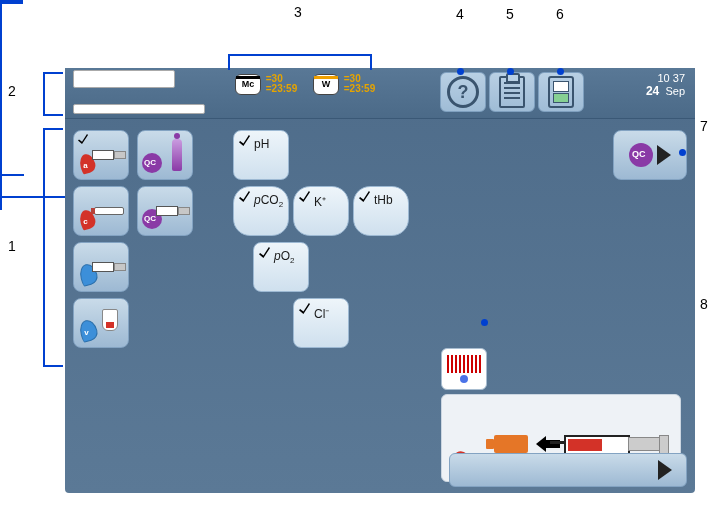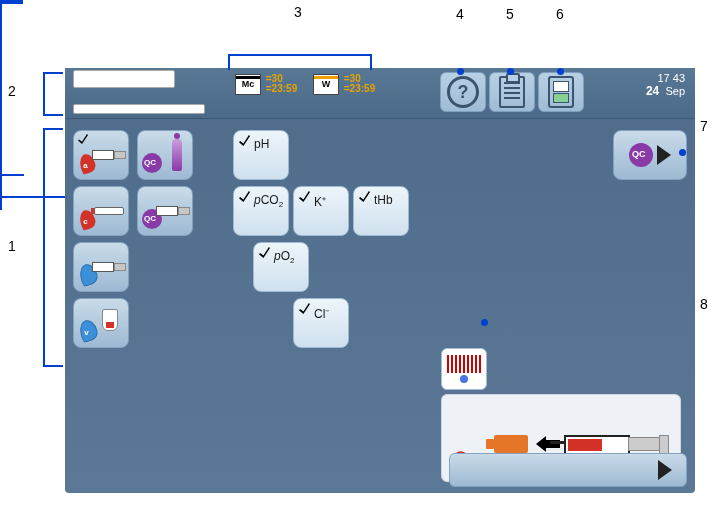--- a/index.html
+++ b/index.html
@@ -8,21 +8,21 @@
        background:linear-gradient(to bottom,#4e6c8a 0%,#5b7996 100%);
        border-radius:4px;}
   .topbar{position:relative;height:50px;background:linear-gradient(to bottom,#597896,#4b6a88);
           border-bottom:1px solid #3a5876;}
   .whitebox{position:absolute;background:#fff;border:1px solid #aaa;border-radius:2px;}
   .wb1{left:8px;top:2px;width:100px;height:16px;}
   .wb2{left:8px;top:36px;width:130px;height:8px;}
   .mc-block{position:absolute;top:6px;font-size:10px;font-weight:bold;}
   .mc-block.a{left:170px;}
   .mc-block.b{left:248px;}
-  .mc-icon{display:inline-block;width:24px;height:18px;background:#fff;border:1px solid #444;border-radius:0;
+  .mc-icon{display:inline-block;width:24px;height:18px;background:#fff;border:1px solid #444;border-radius:6px;
            vertical-align:top;margin-right:2px;text-align:center;font-size:9px;line-height:9px;padding-top:1px;color:#000;}
   .mc-icon .bar{display:block;background:#000;height:3px;margin-bottom:1px;}
   .mc-icon .bar.o{background:#f0a000;}
   .mc-lines{display:inline-block;vertical-align:top;line-height:10px;}
   .mc-lines .ln{color:#e6a400;}
   .hb{position:absolute;top:4px;width:44px;height:38px;border:1px solid #7fa0bf;border-radius:6px;
       background:linear-gradient(to bottom,#b9d0e4,#9fbcd6);display:flex;align-items:center;justify-content:center;}
   .hb.help{left:375px;}
   .hb.clip{left:424px;}
   .hb.stat{left:473px;}
@@ -46,21 +46,21 @@
   .tile::after{content:"";position:absolute;left:5px;top:4px;width:11px;height:11px;background:#000;
                clip-path:polygon(10% 55%,0 65%,40% 100%,100% 10%,90% 0,40% 78%);}
   .tlabel{position:absolute;left:20px;top:6px;font-size:12px;color:#1a1a1a;font-style:normal;}
   .tlabel i{font-style:italic;}
   .tlabel sup{font-size:8px;}
   .tlabel sub{font-size:8px;}
   .tcol1{left:168px;}
   .tcol2{left:228px;}
   .tcol3{left:288px;}
   .trow1{top:12px;}
-  .trow2{top:68px;}
+  .trow2{top:68px;border-radius:17px;}
   .trow3{top:124px;margin-left:20px;}
   .trow4{top:180px;}
   
   .qc-run{position:absolute;right:8px;top:12px;width:72px;height:48px;border-radius:8px;
           background:linear-gradient(to bottom,#c9dbe9,#9db9d3);border:1px solid #83a3c2;
           display:flex;align-items:center;justify-content:center;gap:4px;}
   .play-tri{width:0;height:0;border-top:10px solid transparent;border-bottom:10px solid transparent;
             border-left:14px solid #222;}
   
   .barcode{position:absolute;left:376px;top:230px;width:44px;height:40px;border-radius:6px;
@@ -160,21 +160,21 @@
       <div class="help-ic">?</div>
     </div>
     <div class="hb clip">
       <div class="clip-ic"></div>
     </div>
     <div class="hb stat">
       <div class="dev-ic"></div>
     </div>
 
     <div class="status-right">
-      <div>17 43</div>
+      <div>10 37</div>
       <div>
         <span class="day">24</span>
         &nbsp;<span>Sep</span>
       </div>
     </div>
   </div>
 
   <div class="body">
 
     <div class="btn-sq col1x rowA">

